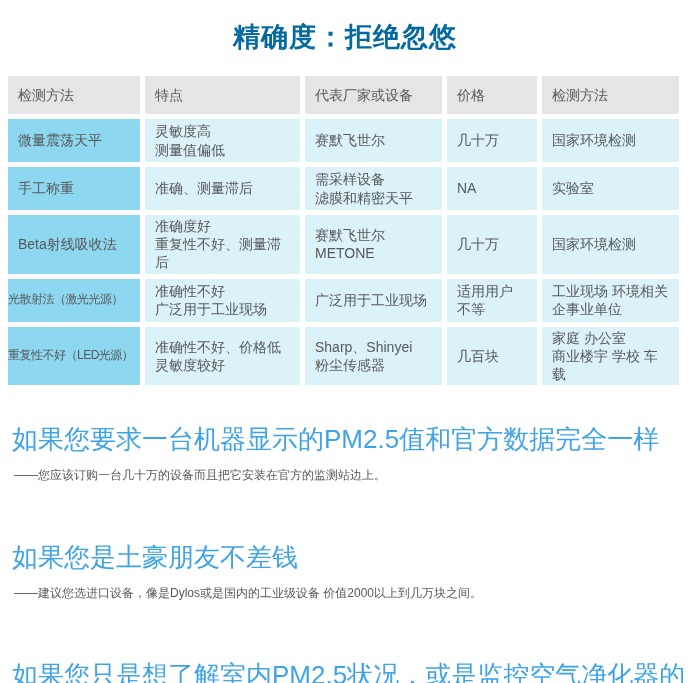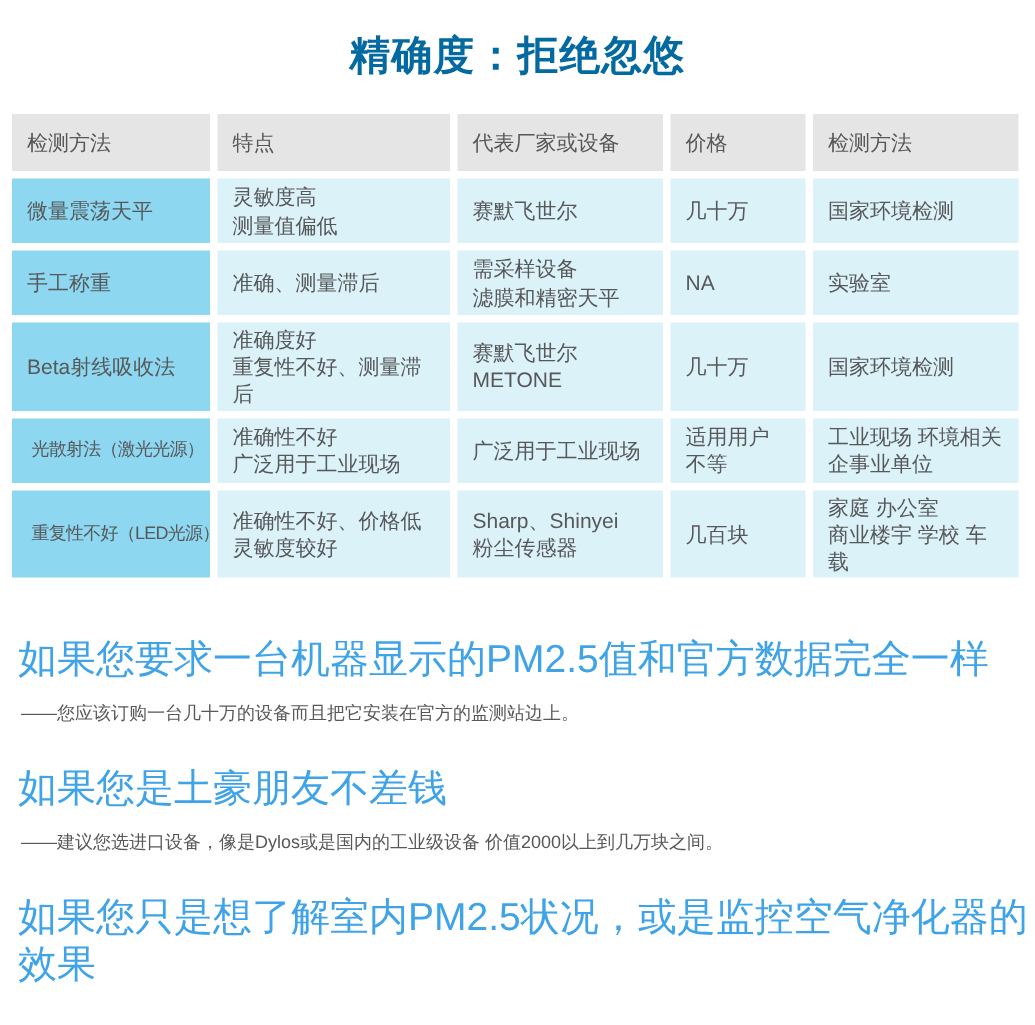--- a/index.html
+++ b/index.html
@@ -48,25 +48,25 @@
     height: 39px;
     white-space: pre-line;
   }
   td:first-child {
     background: #8dd7f0;
     white-space: nowrap;
   }
   tr.tight td:first-child {
     font-size: 12px;
     letter-spacing: -0.5px;
-    padding-left: 13px;
+    padding-left: 0;
     padding-right: 4px;
   }
   .sections { padding-left: 12px; }
-  .section { margin-top: 26px; }
+  .section { margin-top: 58px; }
   .section.first { margin-top: 34px; }
   .section h2 {
     margin: 0;
     font-weight: normal;
     font-size: 26px;
     color: #3fa3e8;
     line-height: 1.2;
   }
   .section p {
     margin: 13px 0 0 2px;

